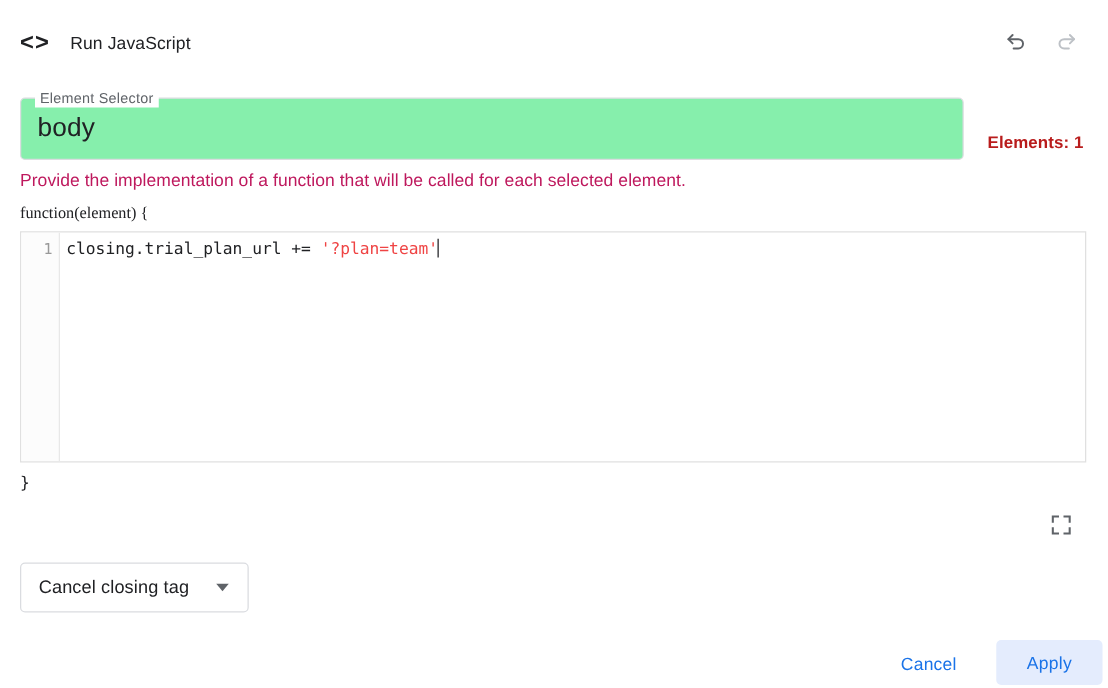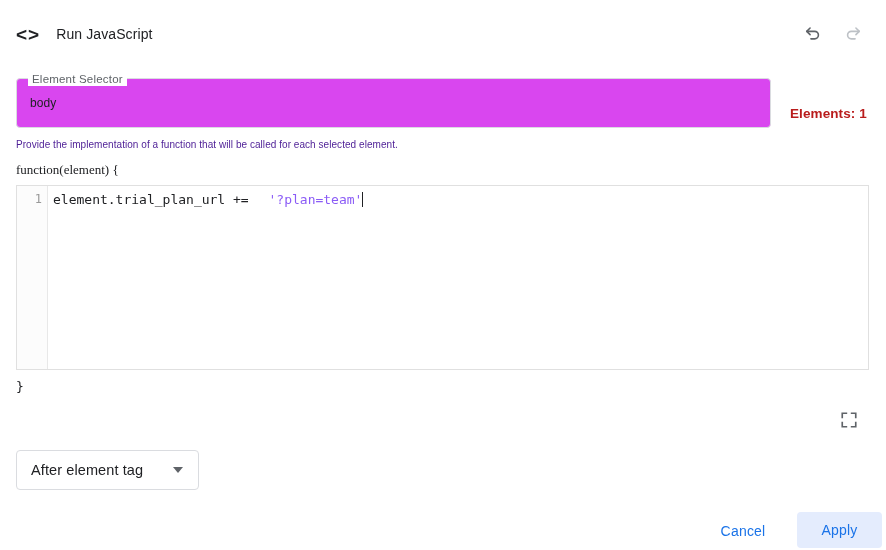--- a/index.html
+++ b/index.html
@@ -79,39 +79,39 @@
   }
   .outlined-field {
     position: absolute;
     left: 16px;
     top: 0;
     width: 755px;
     height: 50px;
     border: 1px solid #dadce0;
     border-radius: 4px;
     box-sizing: border-box;
-    background: #d946ef;
+    background: #86efac;
   }
   .outlined-field .legend {
     position: absolute;
     left: 11px;
     top: -7px;
     background: #ffffff;
     padding: 0 4px;
     font-size: 11.5px;
     color: #5f6368;
     line-height: 14px;
     letter-spacing: 0.2px;
     white-space: nowrap;
   }
   .outlined-field .value {
     position: absolute;
     left: 13px;
     top: 13px;
-    font-size: 12px;
+    font-size: 21px;
     color: #202124;
     line-height: 22px;
     letter-spacing: 0.1px;
     text-align: center;
   }
   .elements-count {
     position: absolute;
     left: 790px;
     top: 106px;
     font-size: 13.5px;
@@ -119,22 +119,22 @@
     color: #b91c1c;
     letter-spacing: 0.1px;
     white-space: nowrap;
   }
 
   
   .description {
     position: absolute;
     left: 16px;
     top: 136px;
-    font-size: 10px;
-    color: #4c1d95;
+    font-size: 14px;
+    color: #be185d;
     line-height: 17px;
     letter-spacing: 0.05px;
     white-space: nowrap;
     text-align: right;
   }
 
   
   .fn-open {
     position: absolute;
     left: 16px;
@@ -193,21 +193,21 @@
     position: relative;
   }
   .code-line {
     font-family: "DejaVu Sans Mono", "Liberation Mono", monospace;
     font-size: 13px;
     line-height: 19px;
     color: #202124;
     white-space: pre;
   }
   .tok-plain { color: #202124; }
-  .tok-string { color: #8b5cf6; margin-left: 12px; }
+  .tok-string { color: #ef4444; }
   .caret {
     display: inline-block;
     width: 1px;
     height: 15px;
     background: #202124;
     vertical-align: -3px;
     margin-left: 0px;
   }
 
   
@@ -336,39 +336,39 @@
 
 <div class="description">Provide the implementation of a function that will be called for each selected element.</div>
 
 <div class="fn-open">function(element) {</div>
 
 <div class="editor">
   <div class="gutter">
     <div class="lineno">1</div>
   </div>
   <div class="code-area">
-    <div class="code-line"><span class="tok-plain">element.trial_plan_url += </span><span class="tok-string">'?plan=team'</span><span class="caret"></span></div>
+    <div class="code-line"><span class="tok-plain">closing.trial_plan_url += </span><span class="tok-string">'?plan=team'</span><span class="caret"></span></div>
   </div>
 </div>
 
 <div class="fn-close">}</div>
 
 <button class="fullscreen-btn">
   <span>
     <svg width="18" height="18" viewBox="0 0 24 24" fill="none" stroke="#5f6368" stroke-width="2.2" stroke-linecap="square">
       <polyline points="3,8.5 3,3 8.5,3"></polyline>
       <polyline points="15.5,3 21,3 21,8.5"></polyline>
       <polyline points="21,15.5 21,21 15.5,21"></polyline>
       <polyline points="8.5,21 3,21 3,15.5"></polyline>
     </svg>
   </span>
 </button>
 
 <div class="select-box">
-  <span class="sel-label">After element tag</span>
+  <span class="sel-label">Cancel closing tag</span>
   <span class="arrow">
       <span class="tri-down"></span>
     </span>
 </div>
 
 <div class="footer">
   <button class="btn-text btn-apply">Apply</button>
   <button class="btn-text btn-cancel">Cancel</button>
 </div>
 

